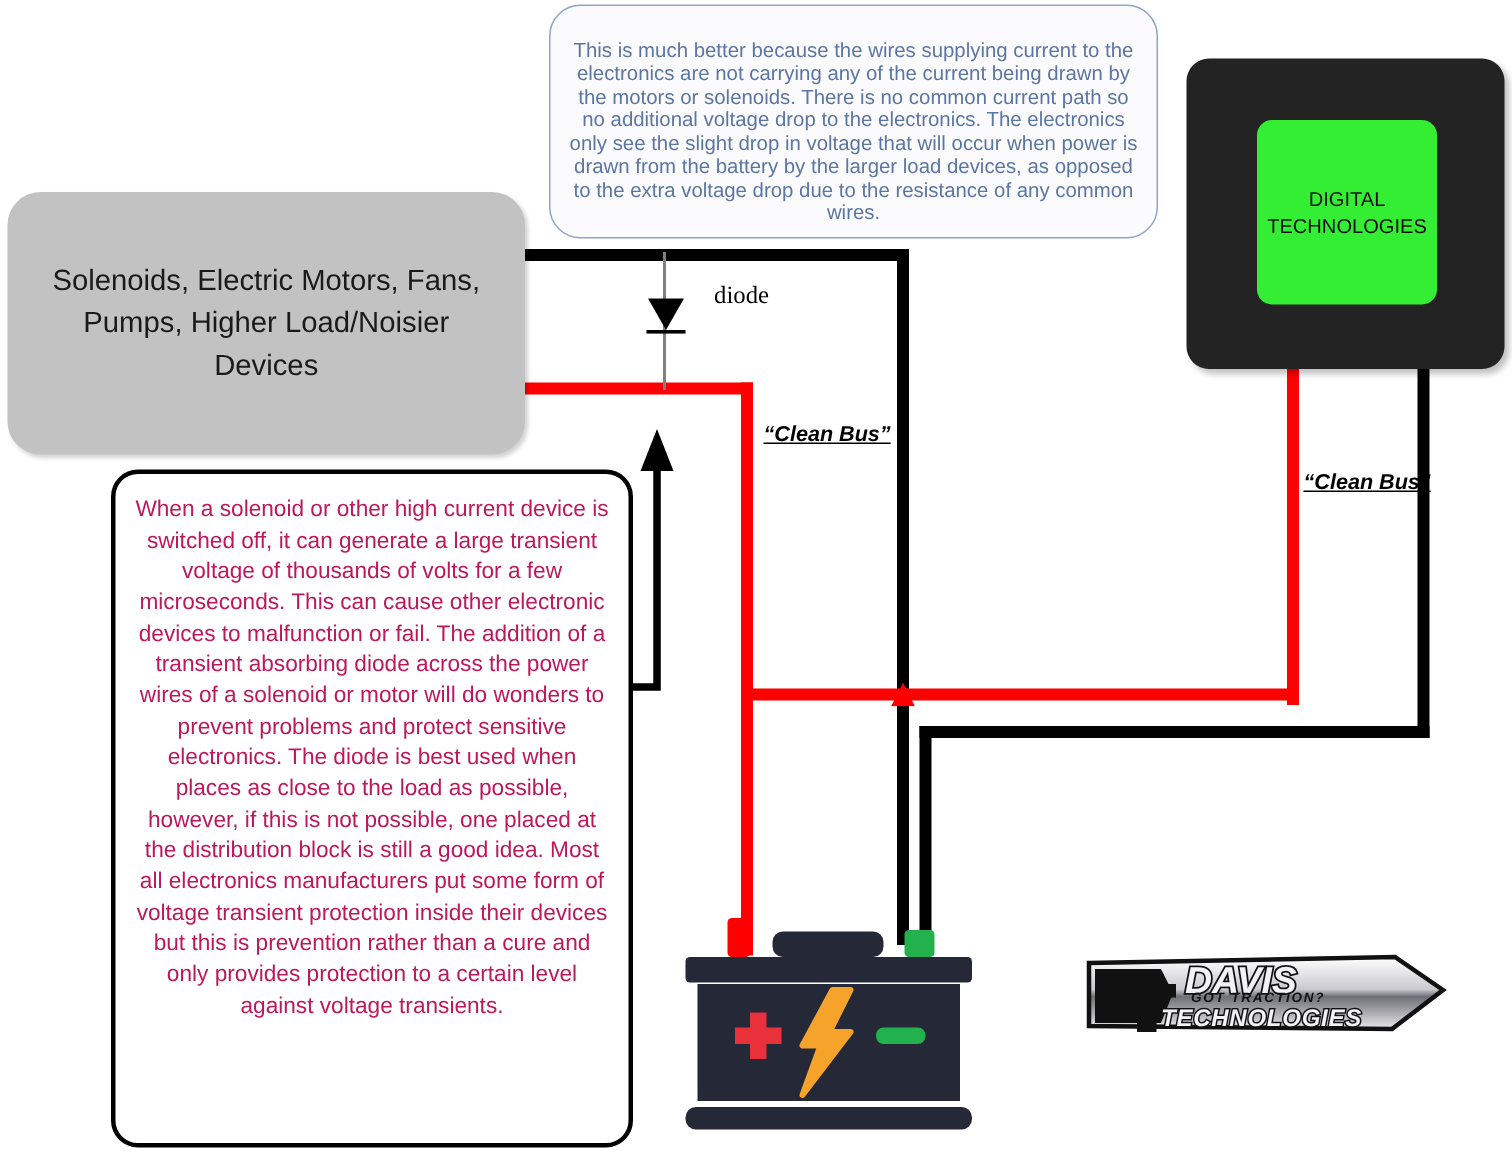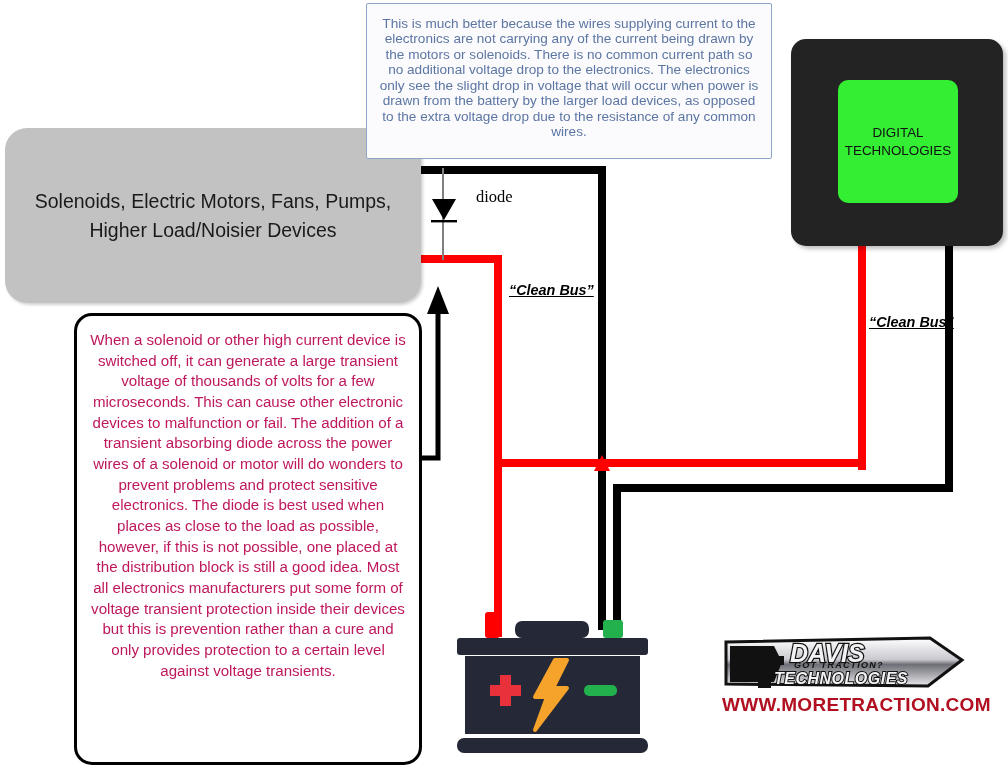--- a/index.html
+++ b/index.html
@@ -25,21 +25,21 @@
   }
   .wire-black { background: #000000; }
   .wire-red   { background: #FF0000; }
   .wire-gray  { background: #808080; }
 
   
   #load-box {
     position: absolute;
     left: 5px;
     top: 128px;
-    width: 416px;
+    width: 345px;
     height: 175px;
     background: #C2C2C2;
     border-radius: 22px;
     box-shadow: 2px 2px 3px rgba(0,0,0,0.18);
     display: flex;
     align-items: center;
     justify-content: center;
     z-index: 6;
   }
   #load-box .lbl {
@@ -52,23 +52,23 @@
 
   
   #top-callout {
     position: absolute;
     left: 366px;
     top: 3px;
     width: 406px;
     height: 156px;
     background: #FBFBFD;
     border: 1.4px solid #8EA5C8;
-    border-radius: 2px;
+    border-radius: 21px;
     box-sizing: border-box;
-    padding: 12px 10px 4px 10px;
+    padding: 22px 10px 4px 10px;
     z-index: 8;
   }
   #top-callout .txt {
     color: #5C76A3;
     font-size: 13.6px;
     line-height: 1.135;
     text-align: center;
   }
 
   
@@ -297,16 +297,15 @@
       <path d="M 8 14 L 52 14 L 60 30 L 52 50 L 8 50 Z" fill="#111111"></path>
       <rect x="36" y="20" width="13" height="36" fill="#111111"></rect>
       <rect x="24" y="24" width="38" height="9" fill="#111111"></rect>
 
       <text x="68" y="30" font-family="'Liberation Sans', sans-serif" font-size="25" font-weight="bold" font-style="italic" fill="#f2f2f5" stroke="#111111" stroke-width="2.4" paint-order="stroke">DAVIS</text>
 
       <text x="72" y="36" font-family="'Liberation Sans', sans-serif" font-size="9" font-weight="bold" font-style="italic" fill="#111111" letter-spacing="1.2">GOT TRACTION?</text>
 
       <text x="52" y="52" font-family="'Liberation Sans', sans-serif" font-size="16" font-weight="bold" font-style="italic" fill="#f2f2f5" stroke="#111111" stroke-width="2" paint-order="stroke" letter-spacing="0.5">TECHNOLOGIES</text>
     </svg>
-    <div id="logo-url">WWW.MORETRACTION.COM</div>
   </div>
 
 </div>
 
 </body></html>

